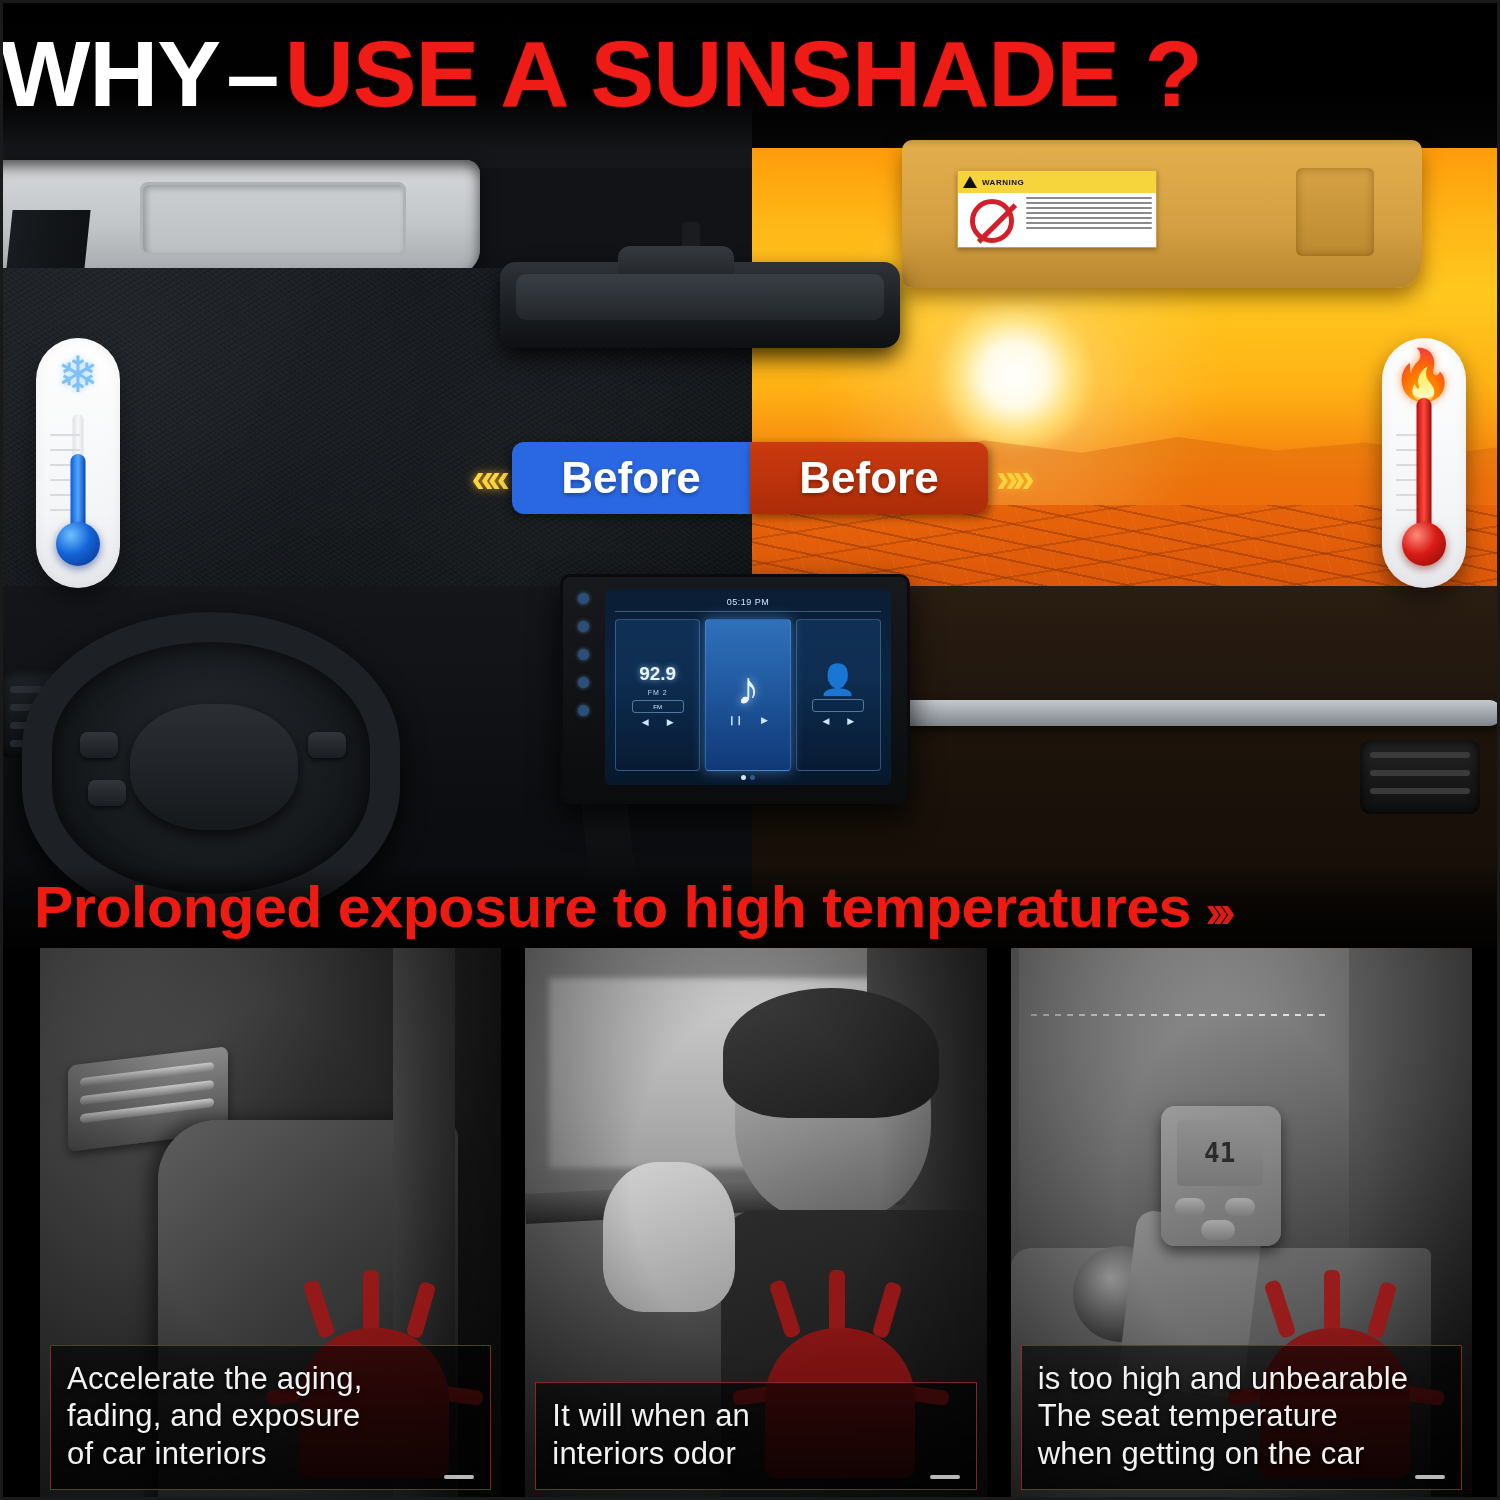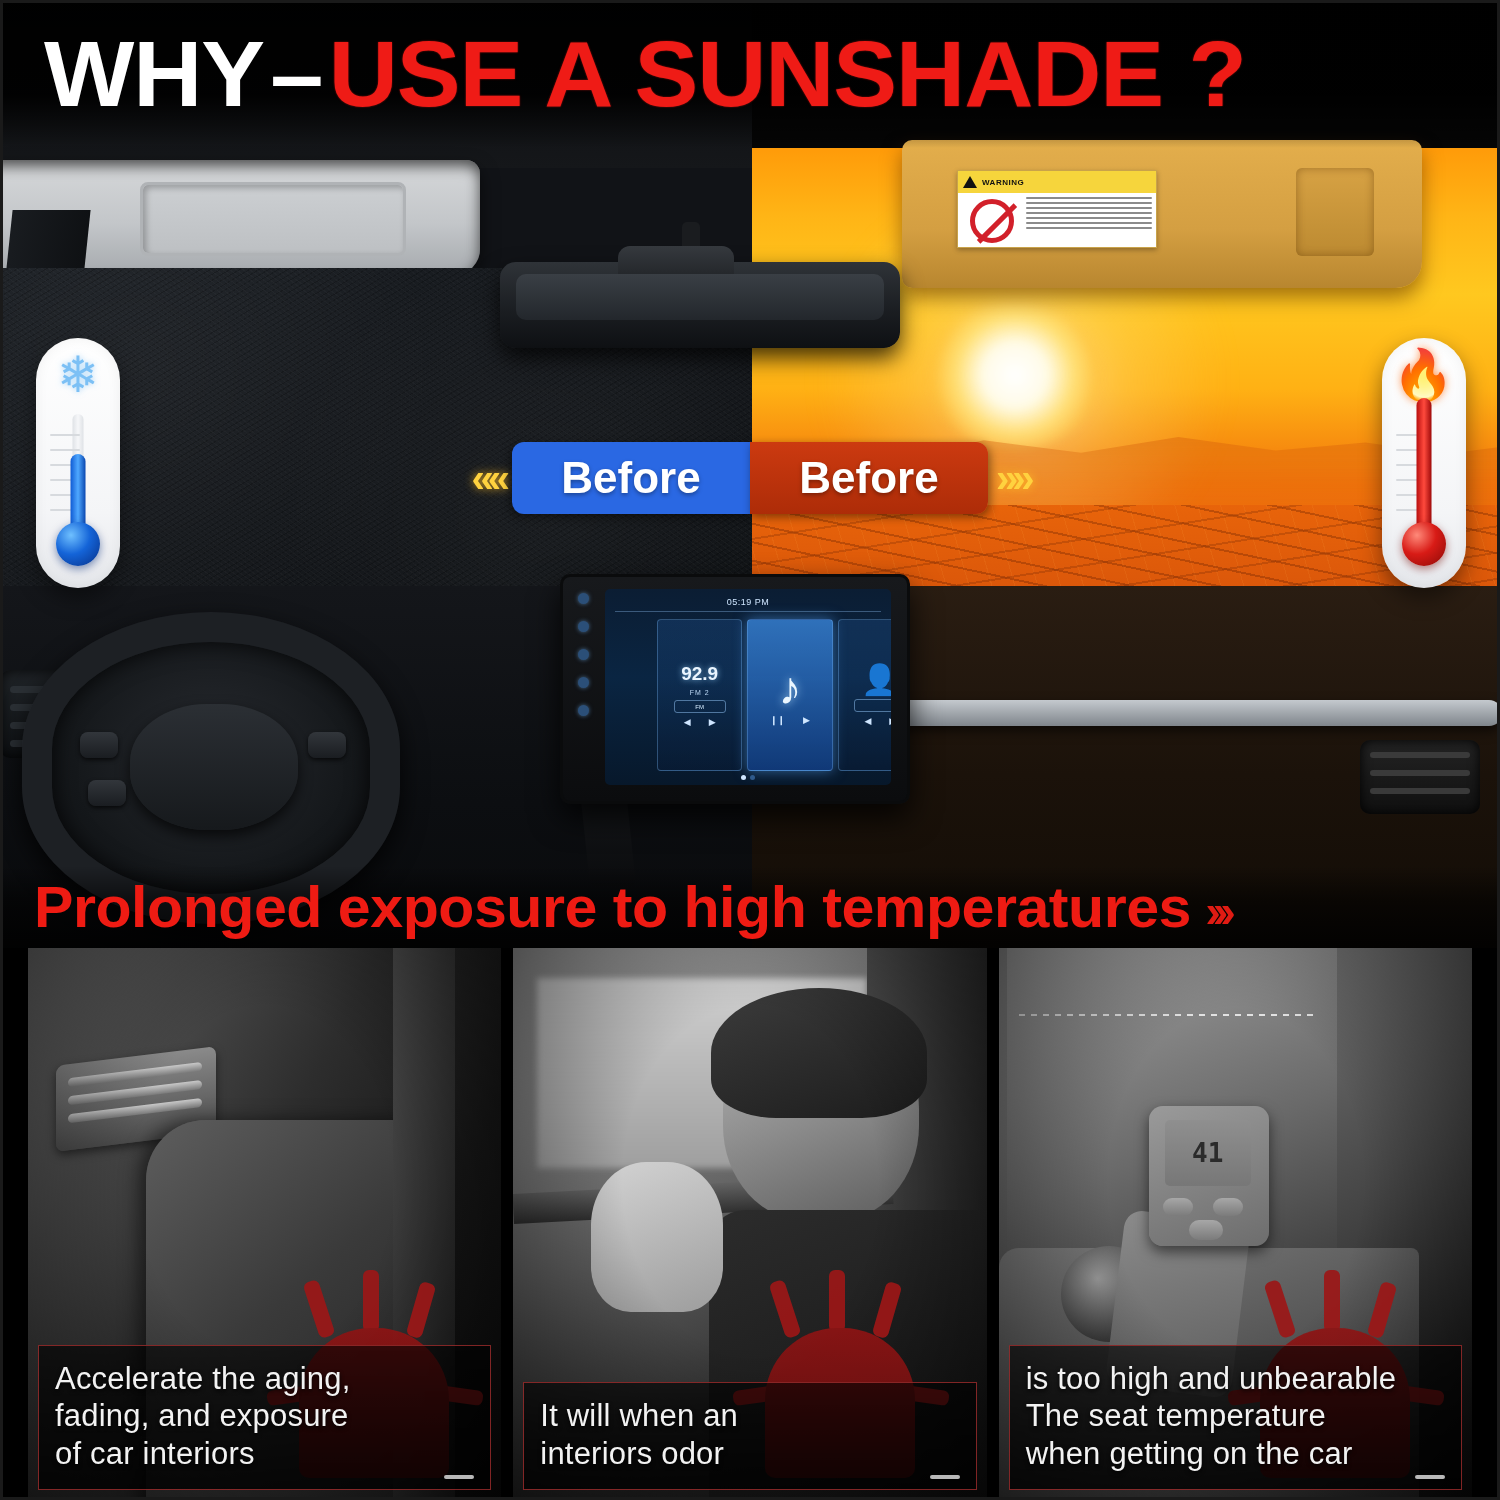--- a/index.html
+++ b/index.html
@@ -121,41 +121,41 @@
   .screen { position:absolute; left:42px; top:12px; width:286px; height:196px; border-radius:5px;
             background:linear-gradient(180deg,#0b1d33 0%, #0a2542 45%, #07182b 100%); overflow:hidden; }
   .scr-side { position:absolute; left:6px; top:16px; width:28px; display:flex; flex-direction:column;
             gap:17px; align-items:center; }
   .scr-side b{ display:block; width:11px; height:11px; border-radius:50%;
             background:#2b4f78; box-shadow:0 0 4px rgba(120,190,255,.5); }
   .scr-top { position:absolute; left:0; top:4px; width:100%; height:18px; display:flex;
             align-items:center; justify-content:center; }
   .scr-clock{ color:#cfe6ff; font-size:9px; letter-spacing:.5px; }
   .scr-hairline{ position:absolute; left:10px; top:22px; width:266px; height:1px; background:rgba(150,200,255,.35);}
-  .scr-cards { position:absolute; left:10px; top:30px; width:266px; height:152px; display:flex; gap:5px;margin-left:42px; }
+  .scr-cards { position:absolute; left:10px; top:30px; width:266px; height:152px; display:flex; gap:5px; }
   .scr-card { flex:1; border:1px solid rgba(120,180,240,.35); border-radius:4px;
             background:linear-gradient(180deg, rgba(30,80,140,.35), rgba(10,30,60,.35));
             display:flex; flex-direction:column; align-items:center; justify-content:center; gap:4px; }
   .scr-card.mid { background:linear-gradient(180deg, rgba(60,140,230,.75), rgba(20,70,150,.7));
             box-shadow:0 0 14px rgba(90,170,255,.5); }
   .scr-freq { color:#eaf5ff; font-size:19px; font-weight:bold; text-shadow:0 0 6px rgba(150,210,255,.8); }
   .scr-sub { color:#bcd9f5; font-size:7px; letter-spacing:1px; }
   .scr-pill{ width:52px; height:13px; border:1px solid rgba(150,200,250,.5); border-radius:3px;
             display:flex; align-items:center; justify-content:center; color:#d6ecff; font-size:6px; }
   .scr-note { color:#eaf6ff; font-size:46px; line-height:1; text-shadow:0 0 10px rgba(180,225,255,.9); }
   .scr-person{ color:#dcefff; font-size:30px; line-height:1; }
   .scr-arrows{ display:flex; gap:18px; color:#cfe6ff; font-size:9px; }
   .scr-dots { position:absolute; left:0; bottom:5px; width:100%; display:flex; gap:4px; justify-content:center; }
   .scr-dots s{ width:5px;height:5px;border-radius:50%;background:#2f5a8c; text-decoration:none;}
   .scr-dots s.on{ background:#cfe6ff; }
 
   
   .titlebar { position:absolute; left:0; top:0; width:1500px; height:148px; z-index:20;
               background:linear-gradient(180deg, rgba(0,0,0,.97) 0%, rgba(0,0,0,.92) 64%, rgba(0,0,0,0) 100%);
-              display:flex; align-items:center; padding-left:44px; }
+              display:flex; align-items:center; }
   .title { font-family:"Liberation Sans Narrow","Liberation Sans",sans-serif;
            font-size:92px; font-weight:bold; letter-spacing:-1px; line-height:1;
            white-space:nowrap; transform:scaleX(1.04); transform-origin:left center; }
   .t-white{ color:#ffffff; }
   .t-dash { color:#ffffff; padding:0 6px; }
   .t-red  { color:#ef1b16; text-shadow:0 0 2px rgba(239,27,22,.6); }
 
   
   .badges { position:absolute; left:0; top:432px; width:1500px; height:92px; z-index:25;
             display:flex; align-items:center; justify-content:center; }
@@ -201,21 +201,21 @@
              display:flex; align-items:center; padding-left:34px;
              background:linear-gradient(180deg, rgba(0,0,0,0) 0%, rgba(0,0,0,.55) 42%, rgba(0,0,0,.85) 100%);}
   .headline{ font-family:"Liberation Sans Narrow","Liberation Sans",sans-serif;
              font-size:58px; font-weight:bold; color:#ee1b13; line-height:1; white-space:nowrap;
              letter-spacing:-.5px; transform:scaleX(1.02); transform-origin:left center; }
   .headline .hchev{ color:#e01b13; letter-spacing:-8px; font-size:46px; margin-left:14px; }
 
   
   .panels { position:absolute; left:0; top:948px; width:1500px; height:552px; z-index:18;
             display:flex; gap:12px; padding:0 28px 0 28px; background:#000; }
-  .panel  { position:relative; flex:1; overflow:hidden; }
+  .panel  { position:relative; flex:1; overflow:hidden;margin-left:12px; }
   .photo  { position:absolute; left:0; top:0; width:100%; height:100%; filter:grayscale(1); }
 
   
   .ph1 { background:
         linear-gradient(118deg,#6e6e6e 0%, #4a4a4a 22%, #2d2d2d 46%, #171717 72%, #0b0b0b 100%); }
   .ph1 .pvent{ position:absolute; left:28px; top:108px; width:160px; height:86px; border-radius:8px;
         background:linear-gradient(180deg,#8a8a8a,#4c4c4c); transform:skewY(-7deg); box-shadow:0 4px 10px rgba(0,0,0,.5);}
   .ph1 .pvent i{ position:absolute; left:12px; width:134px; height:9px; border-radius:5px;
         background:linear-gradient(180deg,#c9c9c9,#7a7a7a); }
   .ph1 .pseat{ position:absolute; left:118px; top:172px; width:300px; height:400px; border-radius:60px 18px 0 0;

